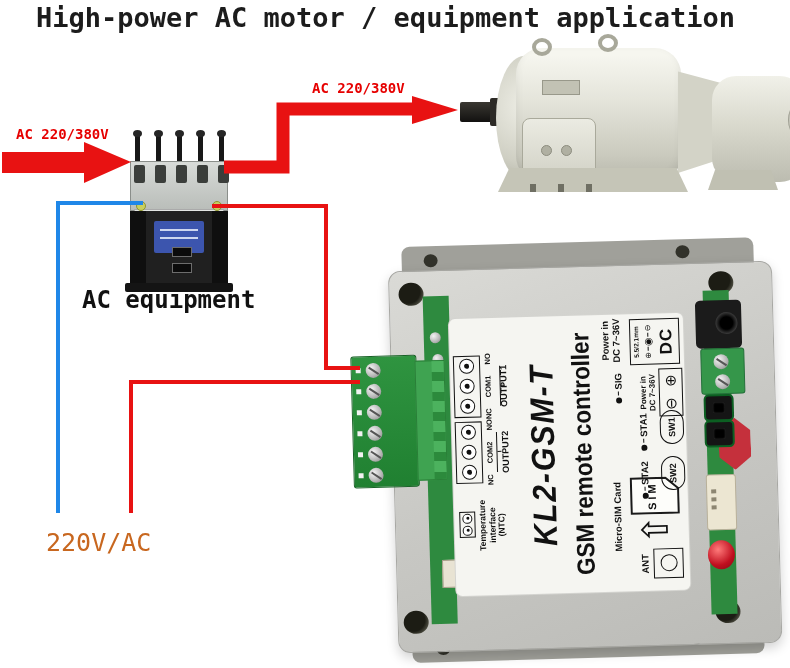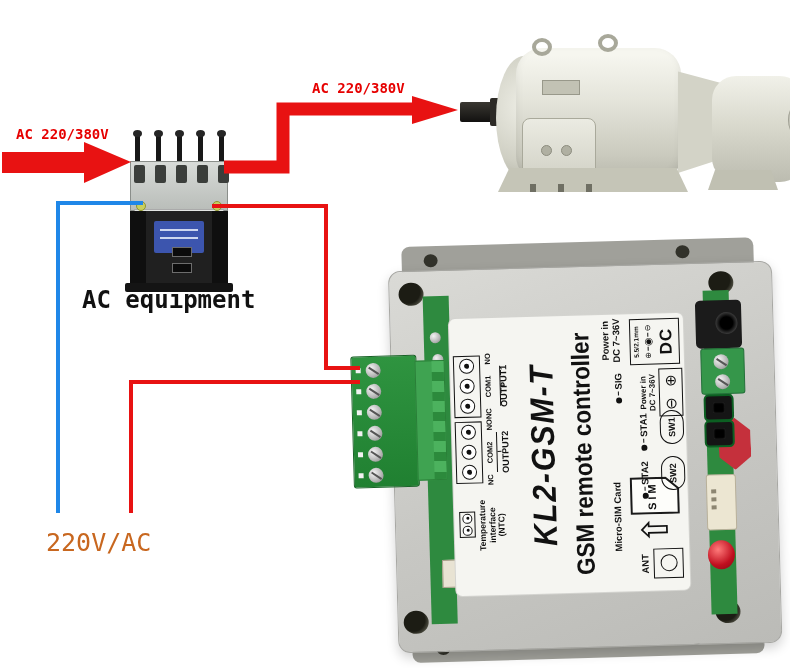--- a/index.html
+++ b/index.html
@@ -120,20 +120,21 @@
   .simarrow{position:absolute;left:46px;top:176px;font-size:36px;line-height:50px;font-family:"DejaVu Sans",sans-serif;color:#111;}
   .antbox{position:absolute;left:12px;top:198px;width:30px;height:30px;border:1.5px solid #111;box-sizing:border-box;
           display:flex;align-items:center;justify-content:center;}
   .antbox i{width:17px;height:17px;border:1.5px solid #111;border-radius:50%;box-sizing:border-box;}
 </style>
 </head>
 <body>
 
 <div class="stage">
 
+  <div class="abs title">High-power AC motor / equipment application</div>
 
   <svg class="abs wires" width="790" height="668" viewBox="0 0 790 668">
     <polygon points="2,152 84,152 84,142 131,162 84,183 84,173 2,173" fill="#e81212"></polygon>
     <polyline points="224,167 283,167 283,109 414,109" fill="none" stroke="#e81212" stroke-width="13"></polyline>
     <polygon points="412,96 412,124 458,110" fill="#e81212"></polygon>
     <polyline points="58,513 58,203 143,203" fill="none" stroke="#1f87e8" stroke-width="4"></polyline>
     <polyline points="212,206 326,206 326,368 360,368" fill="none" stroke="#e81212" stroke-width="4"></polyline>
     <polyline points="131,513 131,382 360,382" fill="none" stroke="#e81212" stroke-width="4"></polyline>
   </svg>
 

